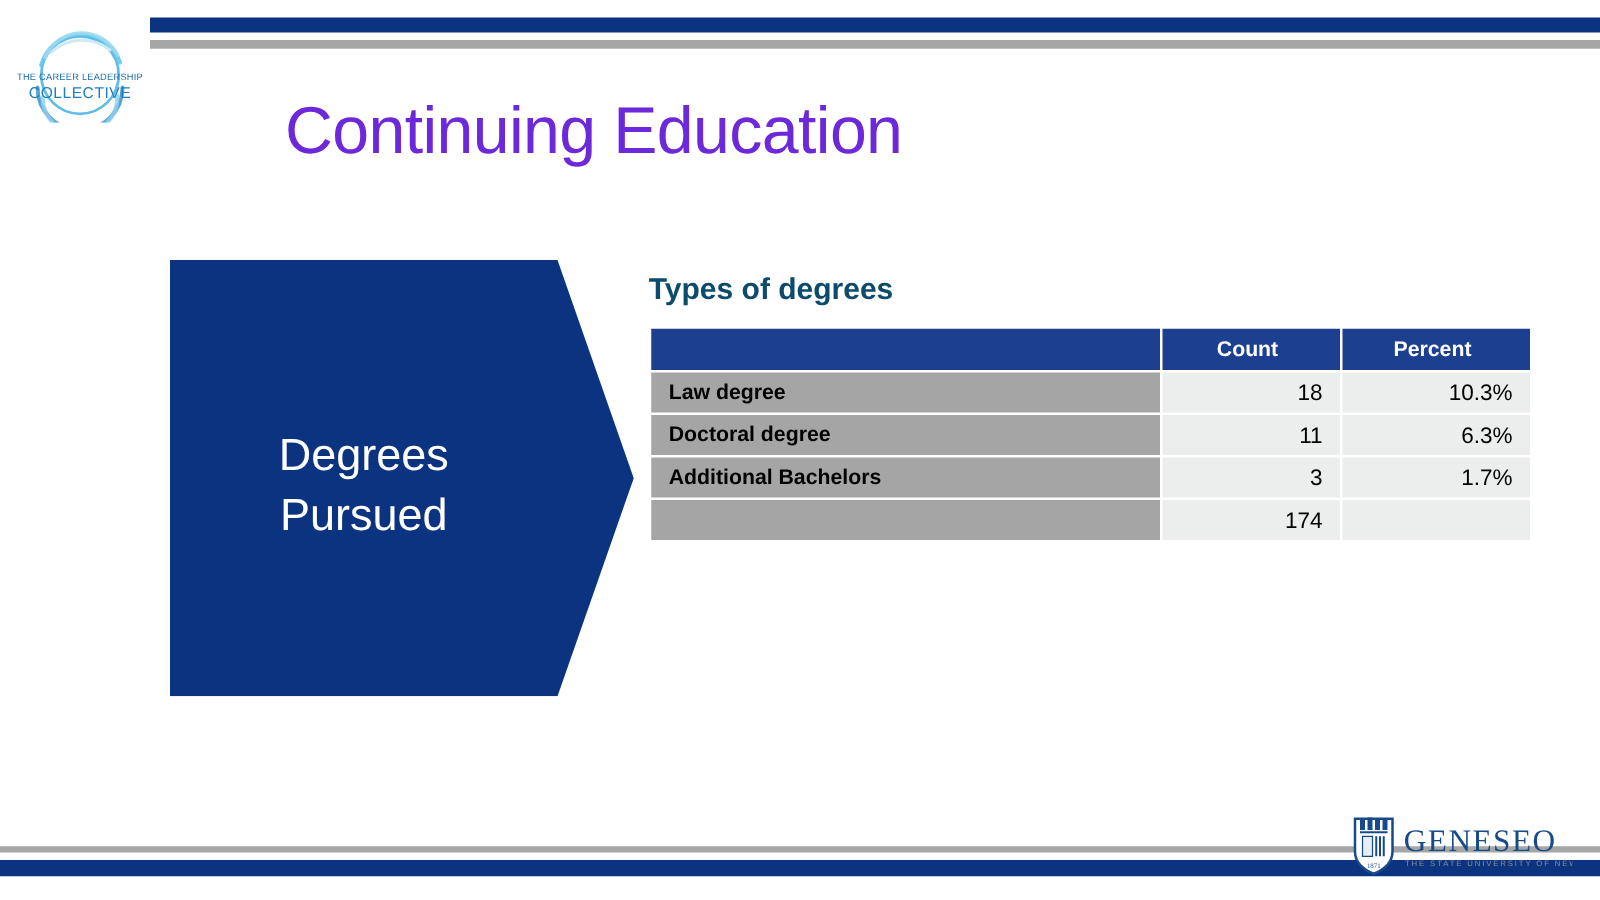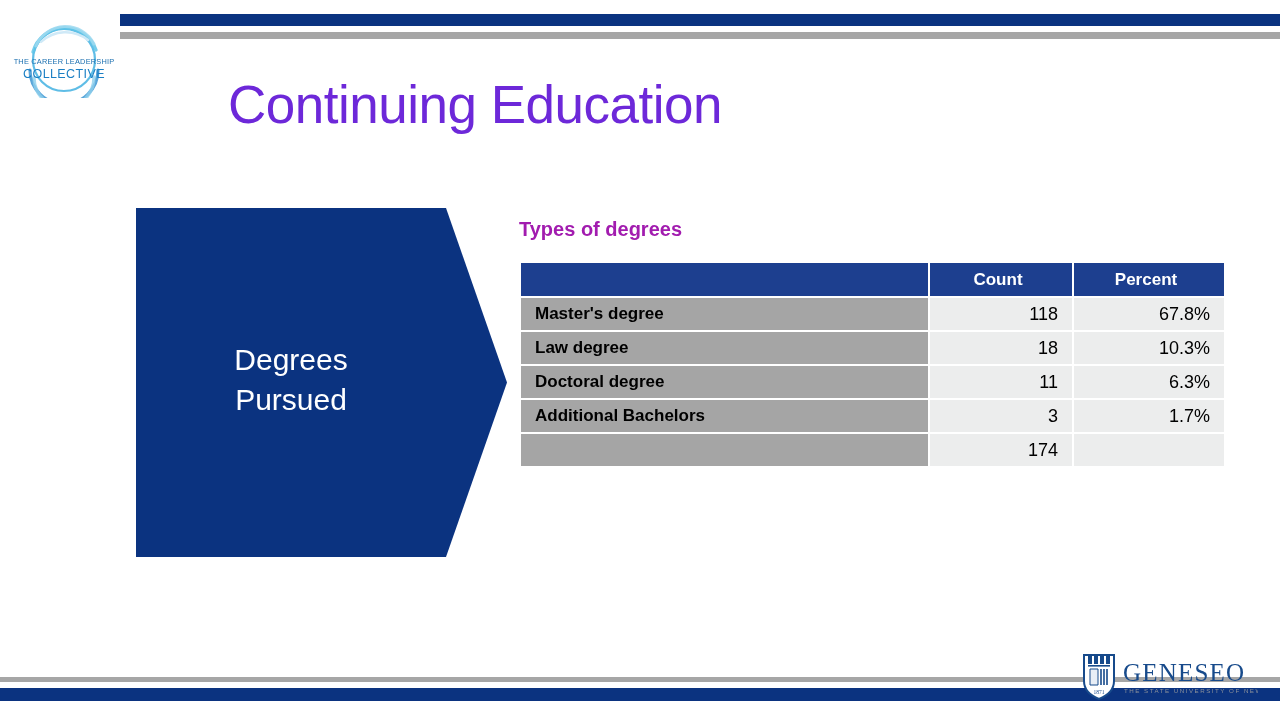--- a/index.html
+++ b/index.html
@@ -85,34 +85,34 @@
     width: 371px;
     height: 349px;
   }
   .arrow-label {
     position: absolute;
     left: 0;
     top: 132px;
     width: 310px;
     text-align: center;
     color: #ffffff;
-    font-size: 30px;
+    font-size: 36px;
     line-height: 1.32;
     white-space: pre-line;
     pointer-events: none;
   }
 
   
   .table-caption {
     position: absolute;
     left: 519px;
     top: 218px;
-    font-size: 20px;
+    font-size: 24px;
     font-weight: bold;
-    color: #a21caf;
+    color: #0c4a6e;
   }
 
   .degree-table {
     position: absolute;
     left: 519px;
     top: 261px;
     width: 705px;
     border-collapse: separate;
     border-spacing: 2px 2px;
     table-layout: fixed;
@@ -209,25 +209,20 @@
       <col class="col-pct">
   </colgroup>
   <thead>
     <tr>
       <th class="th-label"></th>
       <th class="th-num">Count</th>
       <th class="th-num">Percent</th>
     </tr>
   </thead>
   <tbody>
-    <tr>
-      <td class="cell-label">Master's degree</td>
-      <td class="cell-num">118</td>
-      <td class="cell-num">67.8%</td>
-    </tr>
     <tr>
       <td class="cell-label">Law degree</td>
       <td class="cell-num">18</td>
       <td class="cell-num">10.3%</td>
     </tr>
     <tr>
       <td class="cell-label">Doctoral degree</td>
       <td class="cell-num">11</td>
       <td class="cell-num">6.3%</td>
     </tr>

